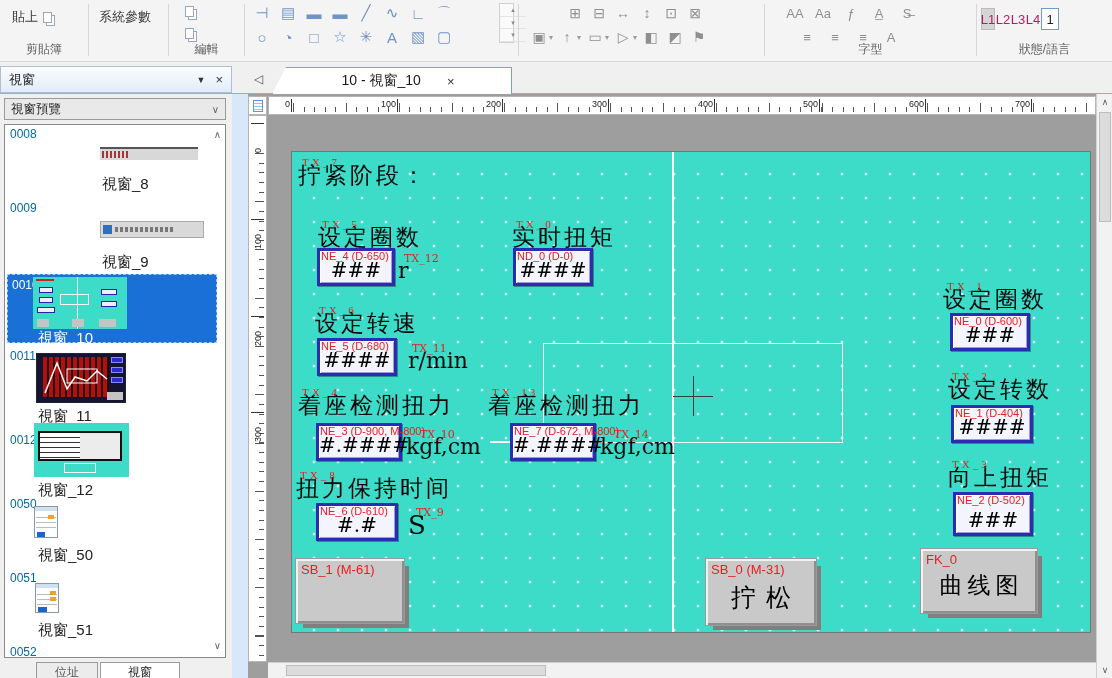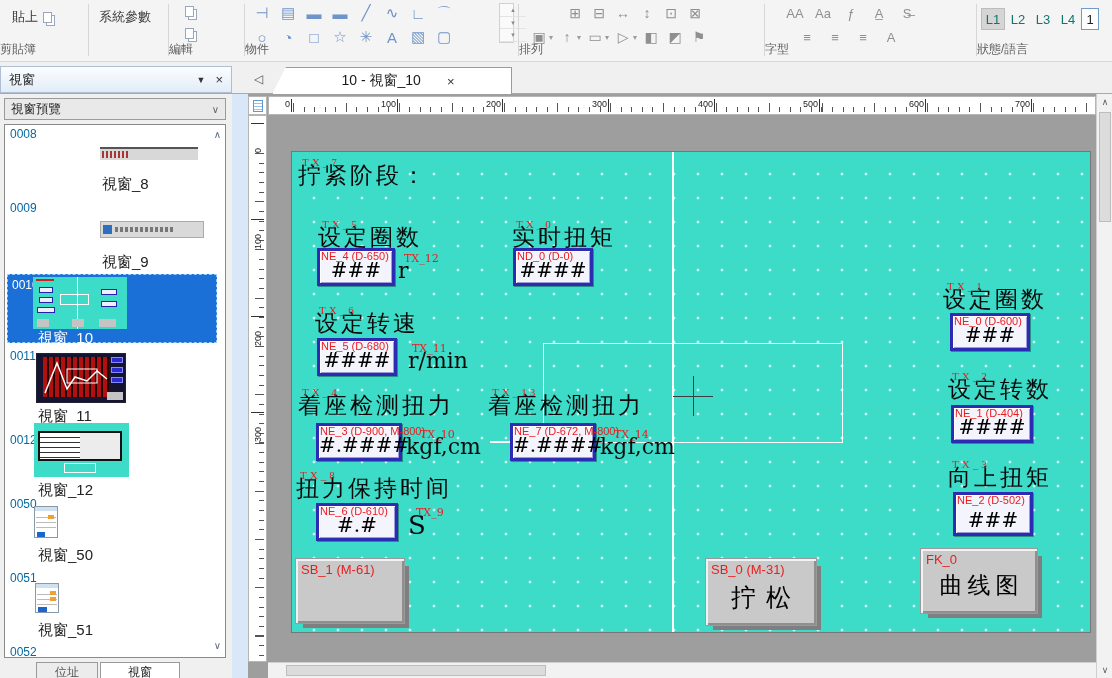--- a/index.html
+++ b/index.html
@@ -5,39 +5,39 @@
   *{box-sizing:border-box;margin:0;padding:0}
   html,body{width:1112px;height:678px;overflow:hidden;background:#f0f0f0;
     font-family:"Liberation Sans",sans-serif;}
   .abs{position:absolute}
   .app{position:relative;width:1112px;height:678px;background:#f0f0f0;overflow:hidden}
 
   
   .ribbon{position:absolute;left:0;top:0;width:1112px;height:62px;background:#f4f4f4;
     border-bottom:1px solid #d9d9d9}
   .rg{position:absolute;top:0;height:61px}
-  .glabel{position:absolute;bottom:3px;left:0;right:0;
+  .glabel{position:absolute;bottom:3px;left:0;right:0;text-align:center;
     font-size:12px;color:#5f5f5f;white-space:nowrap}
   .vdiv{position:absolute;top:4px;height:52px;width:1px;background:#d7d7d7}
   .rbtn{display:inline-flex;align-items:center;gap:5px;font-size:13px;color:#3a3a3a;
     padding:4px 6px;cursor:default}
   .copy-ic{display:inline-block;width:9px;height:11px;background:#fff;border:1px solid #9aa7b8;
     box-shadow:3px 3px 0 -1px #fff,3px 3px 0 0 #9aa7b8}
   .irow{display:flex;align-items:center}
   .ric{display:inline-flex;width:26px;height:24px;align-items:center;justify-content:center;
     font-size:15px;color:#6f94c9;cursor:default}
   .arr .ric{color:#8f8f8f;font-size:14px;width:24px}
   .fnt .ric{color:#8f8f8f;font-size:13px;width:28px}
   .caret-g{font-size:8px;color:#9a9a9a;margin:0 2px 0 -2px}
   .gallery{position:absolute;right:4px;top:3px;width:15px;height:40px;border:1px solid #d0d0d0;
     background:#fafafa;display:flex;flex-direction:column}
   .gallery span{flex:1;display:flex;align-items:center;justify-content:center;
     font-size:7px;color:#8a8a8a;border-bottom:1px solid #e4e4e4}
-  .lbtn{display:inline-flex;width:24px;height:22px;align-items:center;justify-content:center;
-    font-size:13px;color:#0f766e;margin-right:1px;border:1px solid transparent}
+  .lbtn{display:inline-flex;width:14px;height:22px;align-items:center;justify-content:center;
+    font-size:13px;color:#be185d;margin-right:1px;border:1px solid transparent}
   .lbtn.active{background:#d5d5d5;border-color:#bcbcbc}
   .spin{display:inline-flex;width:18px;height:22px;align-items:center;justify-content:center;
     background:#fff;border:1px solid #6f9cc9;font-size:13px;color:#222}
 
   
   .midrow{position:absolute;left:0;top:62px;width:1112px;height:32px;background:#f0f0f0;
     border-bottom:1px solid #8fb0d4}
   .phead{position:absolute;left:0;top:4px;width:232px;height:27px;
     background:linear-gradient(#fbfdff,#e2ecf8);border:1px solid #aebfd4;
     display:flex;align-items:center;padding:0 8px;font-size:13px;color:#222}
@@ -181,21 +181,20 @@
           <span class="ric">✳</span>
           <span class="ric">A</span>
           <span class="ric">▧</span>
           <span class="ric">▢</span>
         </div>
       <div class="gallery">
           <span class="ric">▴</span>
           <span class="ric">▾</span>
           <span class="ric">▾</span>
         </div>
-      <div class="glabel">物件</div>
     </div>
     <div class="vdiv" style="left:518px"></div>
 
     <div class="rg arr" style="left:519px;width:245px">
       <div class="irow" style="position:absolute;left:44px;top:1px">
           <span class="ric">⊞</span>
           <span class="ric">⊟</span>
           <span class="ric">↔</span>
           <span class="ric">↕</span>
           <span class="ric">⊡</span>
@@ -207,21 +206,20 @@
           <span class="ric">↑</span>
           <span class="caret-g">▾</span>
           <span class="ric">▭</span>
           <span class="caret-g">▾</span>
           <span class="ric">▷</span>
           <span class="caret-g">▾</span>
           <span class="ric">◧</span>
           <span class="ric">◩</span>
           <span class="ric">⚑</span>
         </div>
-      <div class="glabel">排列</div>
     </div>
     <div class="vdiv" style="left:764px"></div>
 
     <div class="rg fnt" style="left:765px;width:211px">
       <div class="irow" style="position:absolute;left:16px;top:1px">
           <span class="ric">AA</span>
           <span class="ric">Aa</span>
           <span class="ric">ƒ</span>
           <span class="ric">A̲</span>
           <span class="ric">S̶</span>

